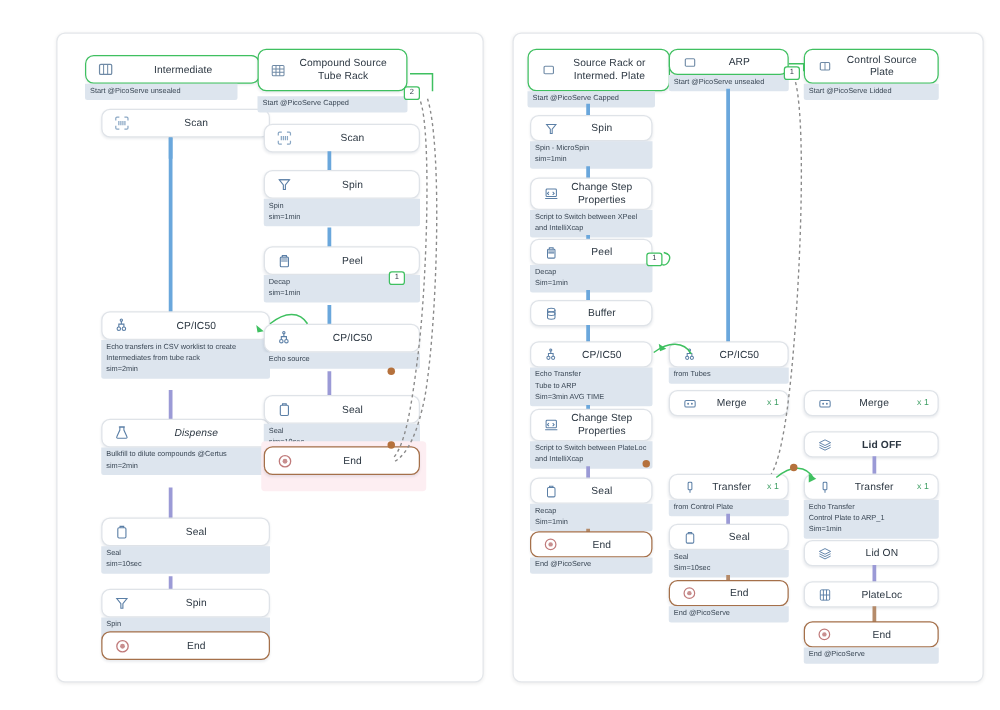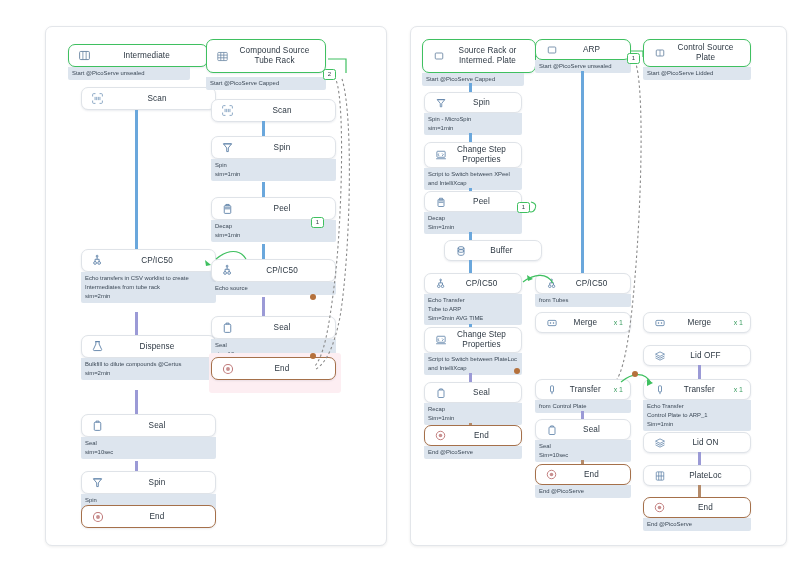--- a/index.html
+++ b/index.html
@@ -95,21 +95,21 @@
             <circle cx="7.5" cy="2.6" r="1.1"></circle>
           </svg>
       </span>
       <span class="lbl">CP/IC50</span>
     </div>
     <div class="desc" style="left:35px;top:245px;width:135px;white-space:pre-line;">Echo transfers in CSV worklist to create Intermediates from tube rack
 sim=2min</div>
 
     <div class="vbar purple" style="left:89px;top:285px;height:24px;"></div>
 
-    <div class="node" style="left:35px;top:308px;width:135px;height:23px;">
+    <div class="node" style="left:35px;top:308px;width:135px;height:23px;font-style:italic;">
       <span class="ic">
         <svg width="13" height="13" viewBox="0 0 16 16" fill="none" stroke="#5b7fa6" stroke-width="1.1">
             <path d="M6 2h4v3l3 6.5a1 1 0 0 1-.9 1.5H3.9a1 1 0 0 1-.9-1.5L6 5V2z"></path>
             <line x1="5" y1="2" x2="11" y2="2"></line>
           </svg>
       </span>
       <span class="lbl">Dispense</span>
     </div>
     <div class="desc" style="left:35px;top:331px;width:135px;white-space:pre-line;">Bulkfill to dilute compounds @Certus
 sim=2min</div>
@@ -322,21 +322,21 @@
             <path d="M6 4.5V3h4v1.5M4.8 6.4l6.4 0M4.8 8.4l6.4 0"></path>
           </svg>
       </span>
       <span class="lbl">Peel</span>
     </div>
     <div class="desc" style="left:13px;top:185px;width:98px;white-space:pre-line;">Decap
 Sim=1min</div>
 
     <div class="vbar" style="left:58px;top:205px;height:11px;"></div>
 
-    <div class="node" style="left:13px;top:213px;width:98px;height:21px;margin-left:20px;">
+    <div class="node" style="left:13px;top:213px;width:98px;height:21px;">
       <span class="ic">
         <svg width="12" height="12" viewBox="0 0 16 16" fill="none" stroke="#5b7fa6" stroke-width="1.1">
             <ellipse cx="8" cy="4" rx="4" ry="1.8"></ellipse>
             <path d="M4 4v8c0 1 1.8 1.8 4 1.8s4-.8 4-1.8V4"></path>
             <ellipse cx="8" cy="8" rx="4" ry="1.8"></ellipse>
           </svg>
       </span>
       <span class="lbl">Buffer</span>
     </div>
 
@@ -496,21 +496,21 @@
         <svg width="12" height="12" viewBox="0 0 16 16" fill="none" stroke="#5b7fa6" stroke-width="1.1">
             <rect x="2.5" y="4.5" width="11" height="7" rx="1.5"></rect>
             <circle cx="6" cy="8" r="1" fill="#5b7fa6" stroke="none"></circle>
             <circle cx="10" cy="8" r="1" fill="#5b7fa6" stroke="none"></circle>
           </svg>
       </span>
       <span class="lbl">Merge</span>
       <span class="mult">x 1</span>
     </div>
 
-    <div class="node" style="left:232px;top:318px;width:108px;height:21px;">
+    <div class="node" style="left:232px;top:318px;width:108px;height:21px;font-weight:bold;">
       <span class="ic">
         <svg width="12" height="12" viewBox="0 0 16 16" fill="none" stroke="#5b7fa6" stroke-width="1">
             <path d="M8 2.5 14 5.5 8 8.5 2 5.5z"></path>
             <path d="M2 8 8 11 14 8"></path>
             <path d="M2 10.5 8 13.5 14 10.5"></path>
           </svg>
       </span>
       <span class="lbl">Lid OFF</span>
     </div>
 

